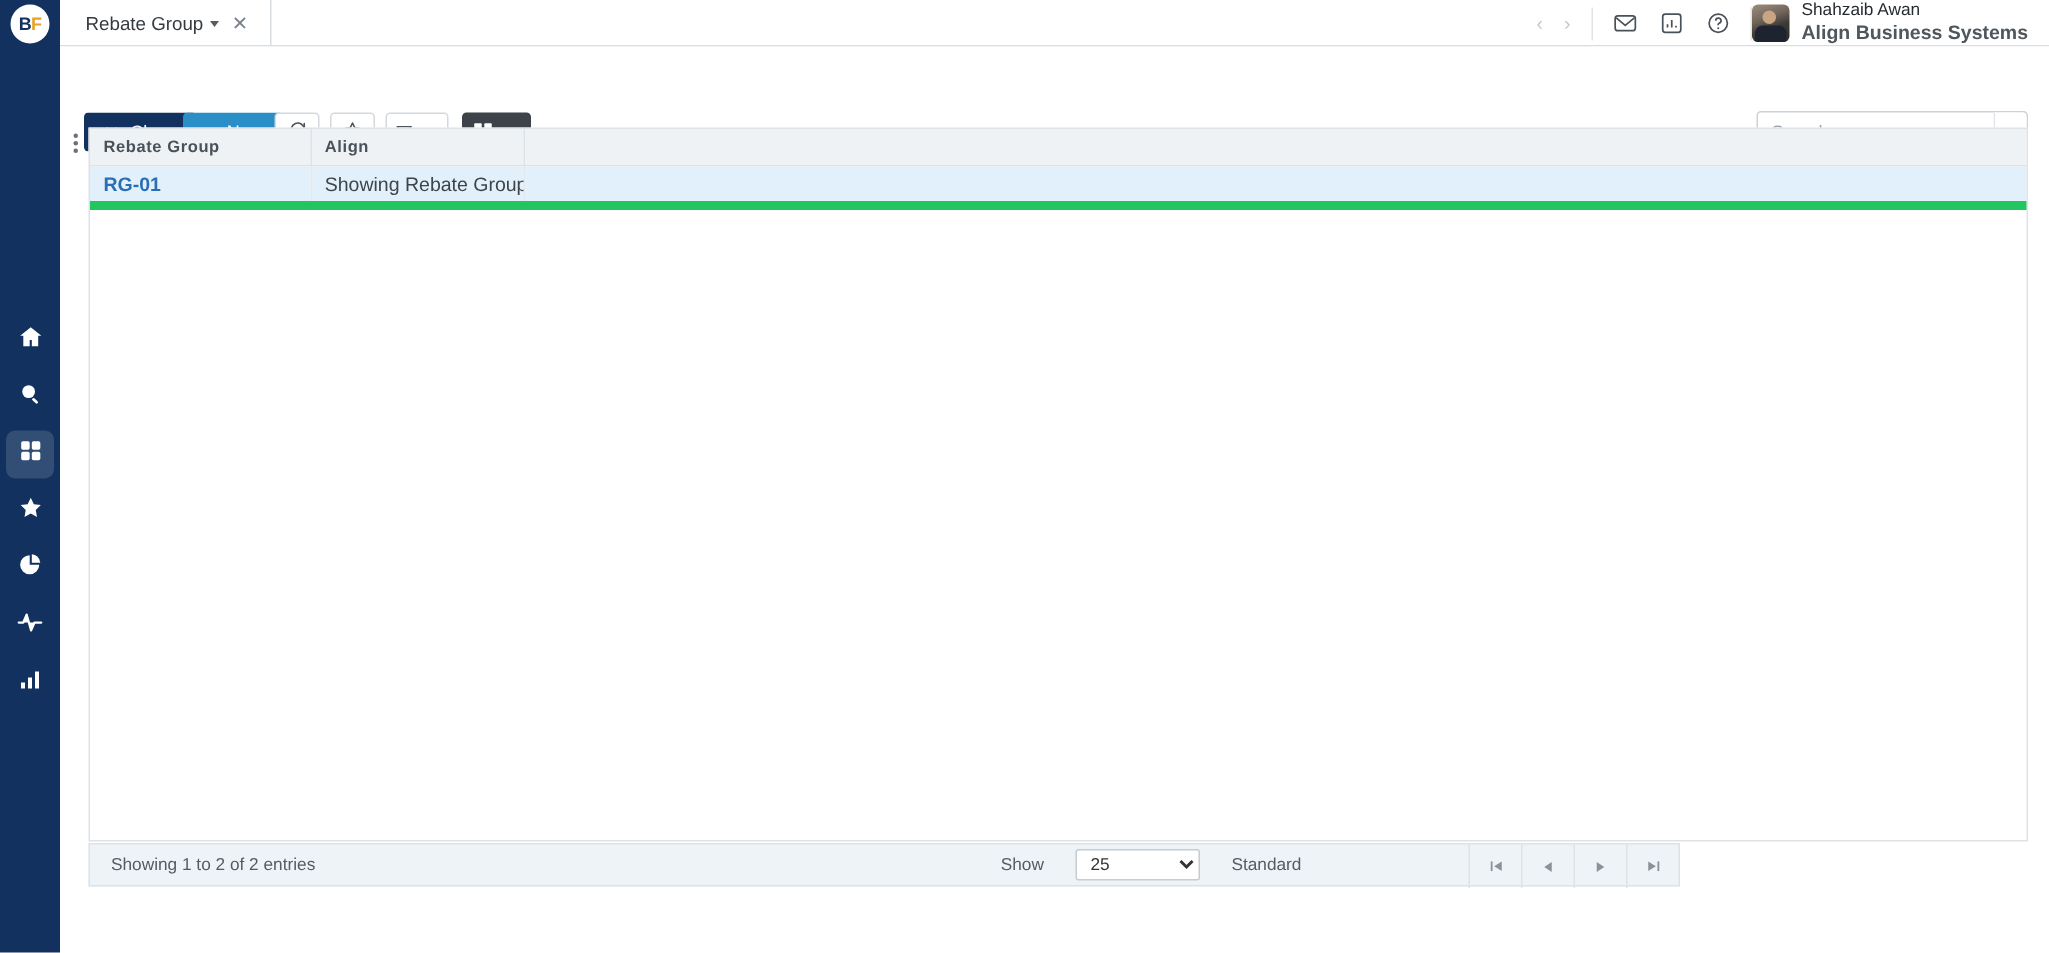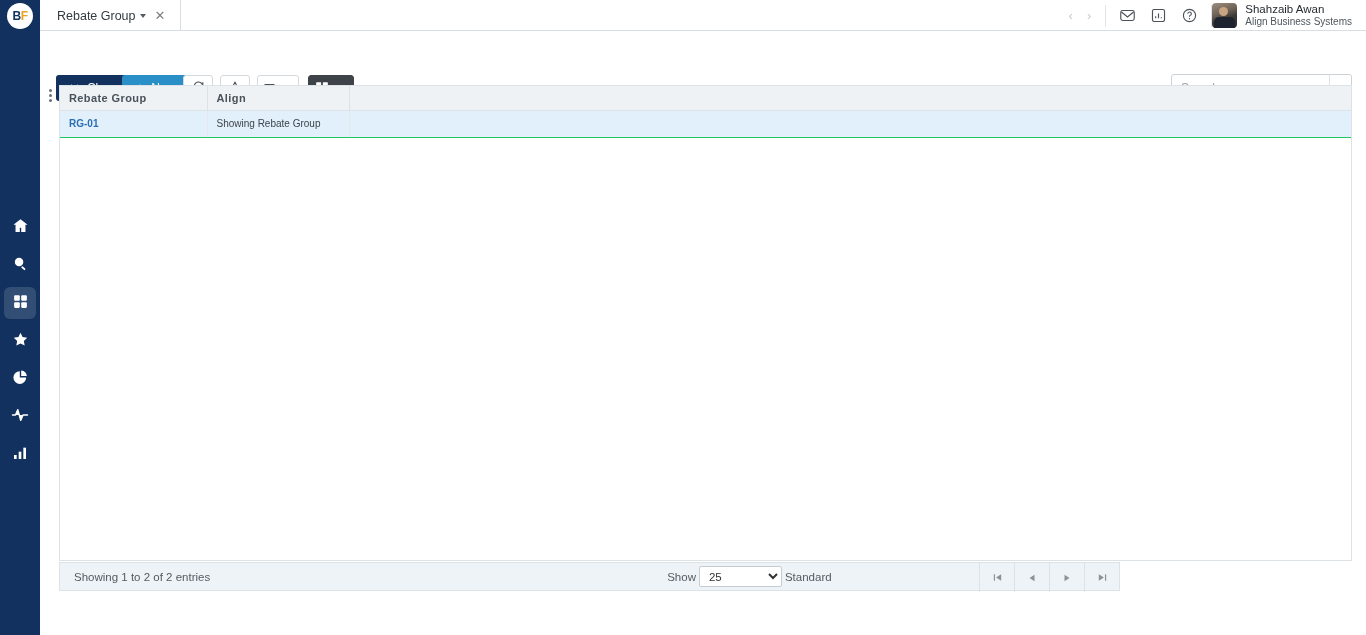--- a/index.html
+++ b/index.html
@@ -100,21 +100,21 @@
     width: 9px; height: 9px; border-radius: 50%;
     background: #c9a583;
   }
   .avatar::before {
     content: ""; position: absolute; left: 2px; bottom: 0;
     width: 21px; height: 11px; border-radius: 5px 5px 0 0;
     background: #1d2430;
   }
   .user-lines { display: flex; flex-direction: column; line-height: 1.15; }
   .user-name { font-size: 11.5px; font-weight: normal; color: #262b30; }
-  .user-org  { font-size: 10px; color: #4f565c; }
+  .user-org  { font-size: 13px; color: #4f565c; font-weight: bold; }
 
   
   #toolbar {
     position: absolute; left: 40px; top: 31px;
     width: 1326px; height: 52px; background: #ffffff;
   }
   .btn {
     display: inline-flex; align-items: center; justify-content: center;
     gap: 7px; height: 26px; border-radius: 3px;
     font-size: 12px; cursor: pointer; border: 1px solid transparent;
@@ -181,42 +181,42 @@
   }
   table { width: 100%; border-collapse: collapse; table-layout: fixed; }
   thead th {
     background: #eef2f5; height: 24px;
     font-size: 11px; font-weight: bold; color: #49525a;
     text-align: left; padding: 0 9px; letter-spacing: .4px;
     border-right: 1px solid #dde2e7; border-bottom: 1px solid #dde2e7;
   }
   thead th:last-child { border-right: none; }
   tbody td {
-    height: 27px; font-size: 10px; color: #3d444a;
-    padding: 0 9px; border-bottom: 1px solid #22c55e;
+    height: 27px; font-size: 13px; color: #3d444a;
+    padding: 0 9px; border-bottom: 6px solid #22c55e;
     border-right: 1px solid #e3e8ec; white-space: nowrap; overflow: hidden;
   }
   tbody td:last-child { border-right: none; }
   tbody tr.selected td { background: #e2f0fb; }
   .cell-link { color: #2a6fb5; font-weight: bold; cursor: pointer; }
   .col-1 { width: 147px; }
   .col-2 { width: 142px; }
 
   
   #footer {
     position: absolute; left: 59px; top: 562px;
     width: 1061px; height: 29px;
     background: #eef3f7; border: 1px solid #dde2e7;
     display: flex; align-items: center;
   }
   .foot-showing {
     font-size: 11.5px; color: #545b62; padding-left: 14px; flex: none;
   }
   .foot-entries {
-    display: flex; align-items: center; gap: 3px;
+    display: flex; align-items: center; gap: 21px;
     margin-left: 457px; font-size: 11.5px; color: #545b62;
   }
   #entries-select {
     width: 83px; height: 21px; font-size: 11.5px;
     border: 1px solid #c6ccd2; border-radius: 2px;
     background: #fff; color: #333; padding-left: 5px;
     font-family: "Liberation Sans", sans-serif;
   }
   .pager {
     margin-left: auto; display: flex; align-items: stretch;

